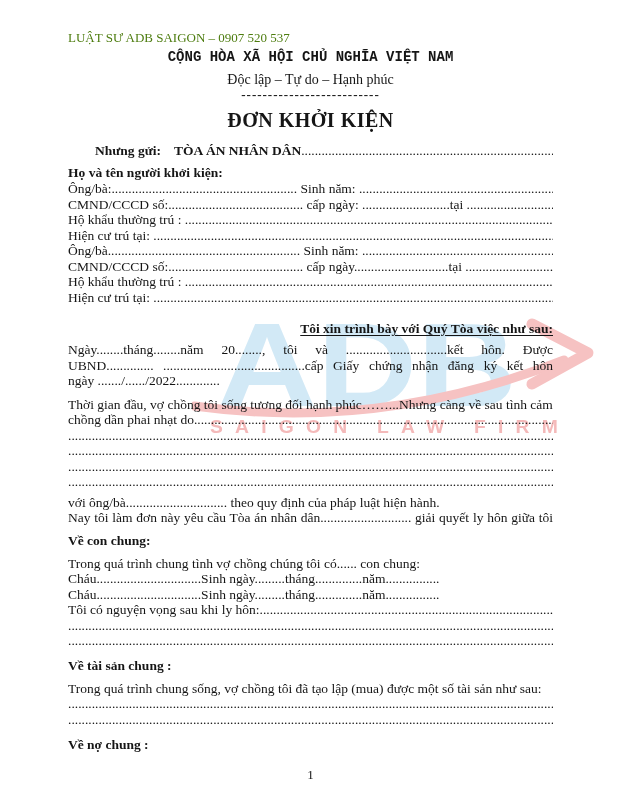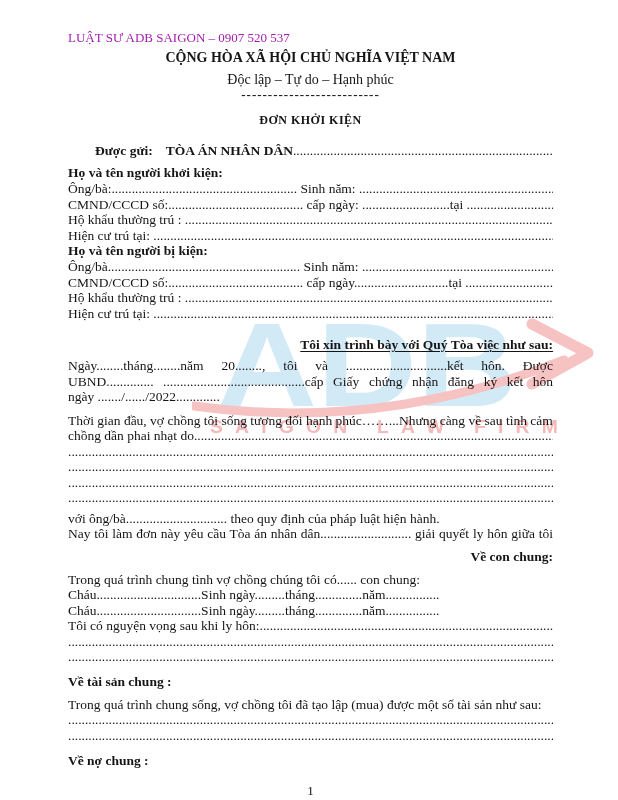--- a/index.html
+++ b/index.html
@@ -4,43 +4,43 @@
 <style>
   html,body { margin:0; padding:0; background:#ffffff; }
   body { width:618px; height:800px; font-family:"Liberation Serif", serif; color:#151515; position:relative; overflow:hidden; }
   .page { position:relative; width:618px; height:800px; background:#fff; }
 
   
   .watermark { position:absolute; left:192px; top:300px; width:405px; height:140px; z-index:0; pointer-events:none; }
 
   .content { position:relative; z-index:1; padding:30px 65px 0 68px; }
 
-  .firm-line { font-size:13px; color:#a21caf; line-height:15px; }
+  .firm-line { font-size:13px; color:#4d7c0f; line-height:15px; }
   .center { text-align:center; }
-  .national { font-size:14px; font-weight:bold; margin-top:3px; line-height:19px; }
+  .national { font-size:14px; font-weight:bold; margin-top:3px; line-height:19px;font-family:Liberation Mono, monospace; }
   .motto { font-size:14px; font-weight:normal; margin-top:4px; line-height:18px; }
   .dashes { font-size:13px; font-weight:bold; line-height:12px; letter-spacing:1px; }
-  .doc-title { font-size:12px; font-weight:bold; margin-top:9px; line-height:21px; letter-spacing:0.5px; }
+  .doc-title { font-size:20px; font-weight:bold; margin-top:9px; line-height:21px; letter-spacing:0.5px; }
 
   .line { font-size:13.5px; line-height:15.5px; white-space:nowrap; overflow:hidden; }
   .jl { text-align:justify; text-align-last:justify; }
   .heading { font-size:13.5px; font-weight:bold; line-height:16px; white-space:nowrap; overflow:hidden; }
   .u { text-decoration:underline; text-underline-offset:2px; }
   .b { font-weight:bold; }
 
   .recipient-line { margin-top:11px; padding-left:27px; font-size:13.5px; line-height:17px; white-space:nowrap; overflow:hidden; }
   .recipient-line .label { margin-right:13px; }
 
   .sec-plaintiff .heading { margin-top:6px; }
   .sec-defendant .heading { margin-top:0px; }
   .sec-statement .heading { margin-top:16px;text-align:right; }
   .para1 { margin-top:5px; }
   .para2 { margin-top:8px; }
   .para3 { margin-top:5px; }
-  .sec-children .heading { margin-top:7px;text-align:right; }
+  .sec-children .heading { margin-top:7px; }
   .sec-children .intro { margin-top:7px; }
   .sec-assets .heading { margin-top:9px; }
   .sec-assets .intro { margin-top:7px; }
   .sec-debts .heading { margin-top:10px; }
   .page-number { margin-top:14px; text-align:center; font-size:13px; }
 </style>
 </head>
 <body>
 
 <div class="page">
@@ -56,33 +56,32 @@
 
   <div class="content">
 
     <div class="firm-line">LUẬT SƯ ADB SAIGON – 0907 520 537</div>
     <div class="national center">CỘNG HÒA XÃ HỘI CHỦ NGHĨA VIỆT NAM</div>
     <div class="motto center">Độc lập – Tự do – Hạnh phúc</div>
     <div class="dashes center">--------------------------</div>
     <div class="doc-title center">ĐƠN KHỞI KIỆN</div>
 
     <div class="recipient-line">
-      <span class="b label">Được gửi:</span><span class="b">TÒA ÁN NHÂN DÂN</span><span>..........................................................................................</span>
+      <span class="b label">Nhưng gửi:</span><span class="b">TÒA ÁN NHÂN DÂN</span><span>..........................................................................................</span>
     </div>
 
     <div class="sec-plaintiff">
       <div class="heading">Họ và tên người khởi kiện:</div>
       <div class="line">Ông/bà:....................................................... Sinh năm: ..........................................................................................</div>
       <div class="line">CMND/CCCD số:........................................ cấp ngày: ..........................tại ............................................................</div>
       <div class="line">Hộ khẩu thường trú : ...........................................................................................................................................................................</div>
       <div class="line">Hiện cư trú tại: ....................................................................................................................................................................................</div>
     </div>
 
     <div class="sec-defendant">
-      <div class="heading">Họ và tên người bị kiện:</div>
       <div class="line">Ông/bà......................................................... Sinh năm: ..........................................................................................</div>
       <div class="line">CMND/CCCD số:........................................ cấp ngày............................tại ............................................................</div>
       <div class="line">Hộ khẩu thường trú : ...........................................................................................................................................................................</div>
       <div class="line">Hiện cư trú tại: ....................................................................................................................................................................................</div>
     </div>
 
     <div class="sec-statement">
       <div class="heading u">Tôi xin trình bày với Quý Tòa việc như sau:</div>
 
       <div class="para1">

